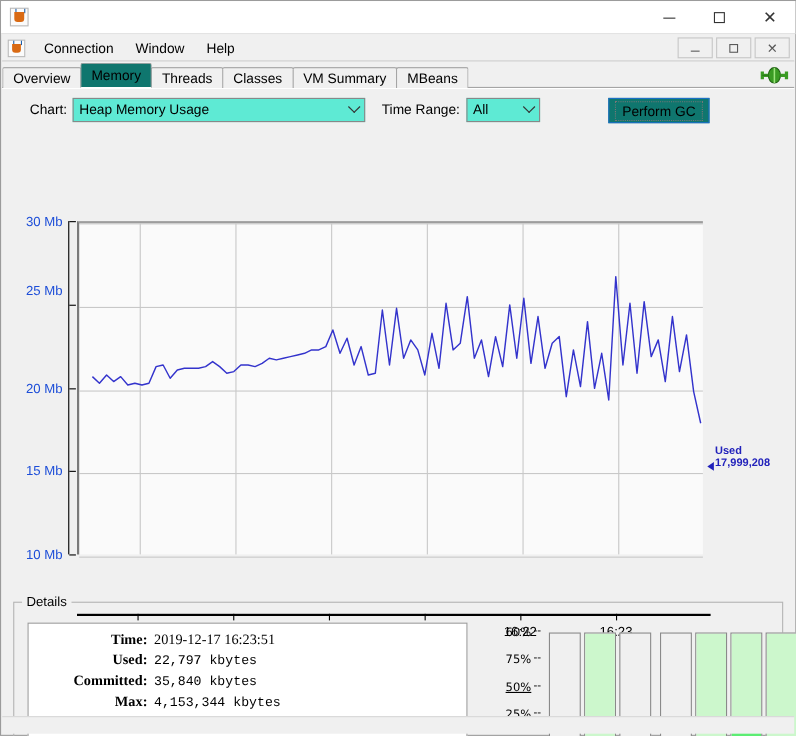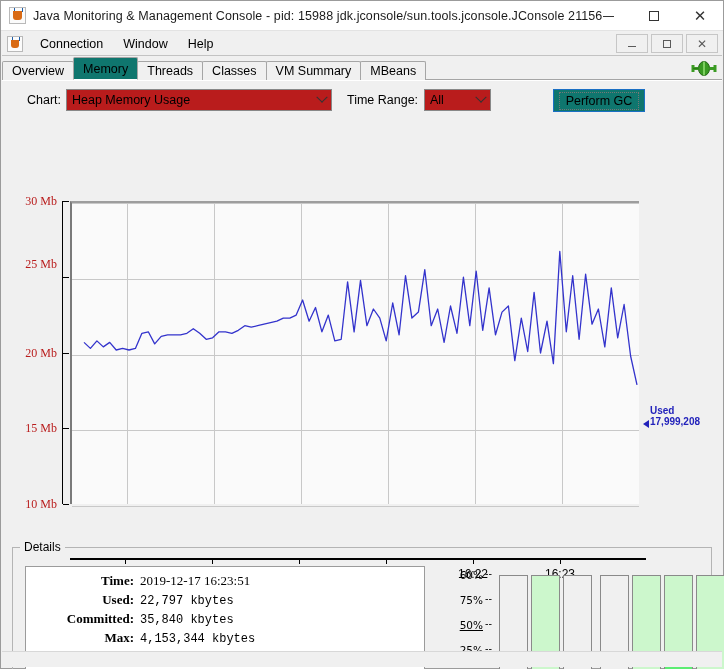--- a/index.html
+++ b/index.html
@@ -107,21 +107,21 @@
     border-top:1px solid #ffffff;
   }
   
   #controls{
     position:absolute;left:0;top:8px;right:0;height:24px;
   }
   .ctl-label{
     position:absolute;font-size:12.5px;color:#000;line-height:22px;
   }
   .combo{
-    position:absolute;height:22px;background:#b91c1c;
+    position:absolute;height:22px;background:#5eead4;
     border:1px solid #888;box-sizing:border-box;
     display:flex;align-items:center;cursor:default;
   }
   .combo .val{
     flex:1;padding-left:5px;font-size:12.5px;color:#000;white-space:nowrap;overflow:hidden;
   }
   .combo .arrow{
     width:18px;display:flex;align-items:center;justify-content:center;
   }
   .chev{
@@ -145,22 +145,22 @@
   }
   #plot{
     position:absolute;left:68px;top:84px;width:569px;height:303px;
     background:#fafafa;
     border-left:2px solid #7a7a7a;border-top:2px solid #9d9d9d;
     box-sizing:border-box;
   }
   .gridline{position:absolute;left:0;right:0;height:1px;background:#c8c8c8;}
   .vgrid{position:absolute;top:0;bottom:0;width:1px;background:#c8c8c8;}
   .ylab{
-    position:absolute;right:0;text-align:right;font-size:12px;color:#b91c1c;
-    width:50px;line-height:10px;font-family:Liberation Serif, serif;
+    position:absolute;right:0;text-align:right;font-size:12px;color:#1d4ed8;
+    width:50px;line-height:10px;
   }
   .ytick{position:absolute;width:6px;height:1px;background:#000;}
   #yaxis-line{position:absolute;left:60px;top:84px;width:1px;height:303px;background:#000;}
   #xaxis-line{position:absolute;left:68px;top:441px;width:576px;height:2px;background:#000;}
   .xtick{position:absolute;top:441px;width:1px;height:6px;background:#000;}
   .xlab{
     position:absolute;top:450px;font-size:12px;color:#000;
     width:60px;margin-left:-30px;text-align:center;
   }
   #legend{
@@ -230,21 +230,20 @@
 </head>
 <body>
 
 <div id="app-window">
 
   <div id="titlebar">
     <div id="title-icon">
       <div class="steam"></div>
         <div class="cup"></div>
     </div>
-    <div id="title-text">Java Monitoring &amp; Management Console - pid: 15988 jdk.jconsole/sun.tools.jconsole.JConsole 21156</div>
     <div class="win-btns">
       <div class="win-btn">
           <span class="glyph-min"></span>
         </div>
       <div class="win-btn">
           <span class="glyph-max"></span>
         </div>
       <div class="win-btn close">
           <span class="glyph-close">✕</span>
         </div>

